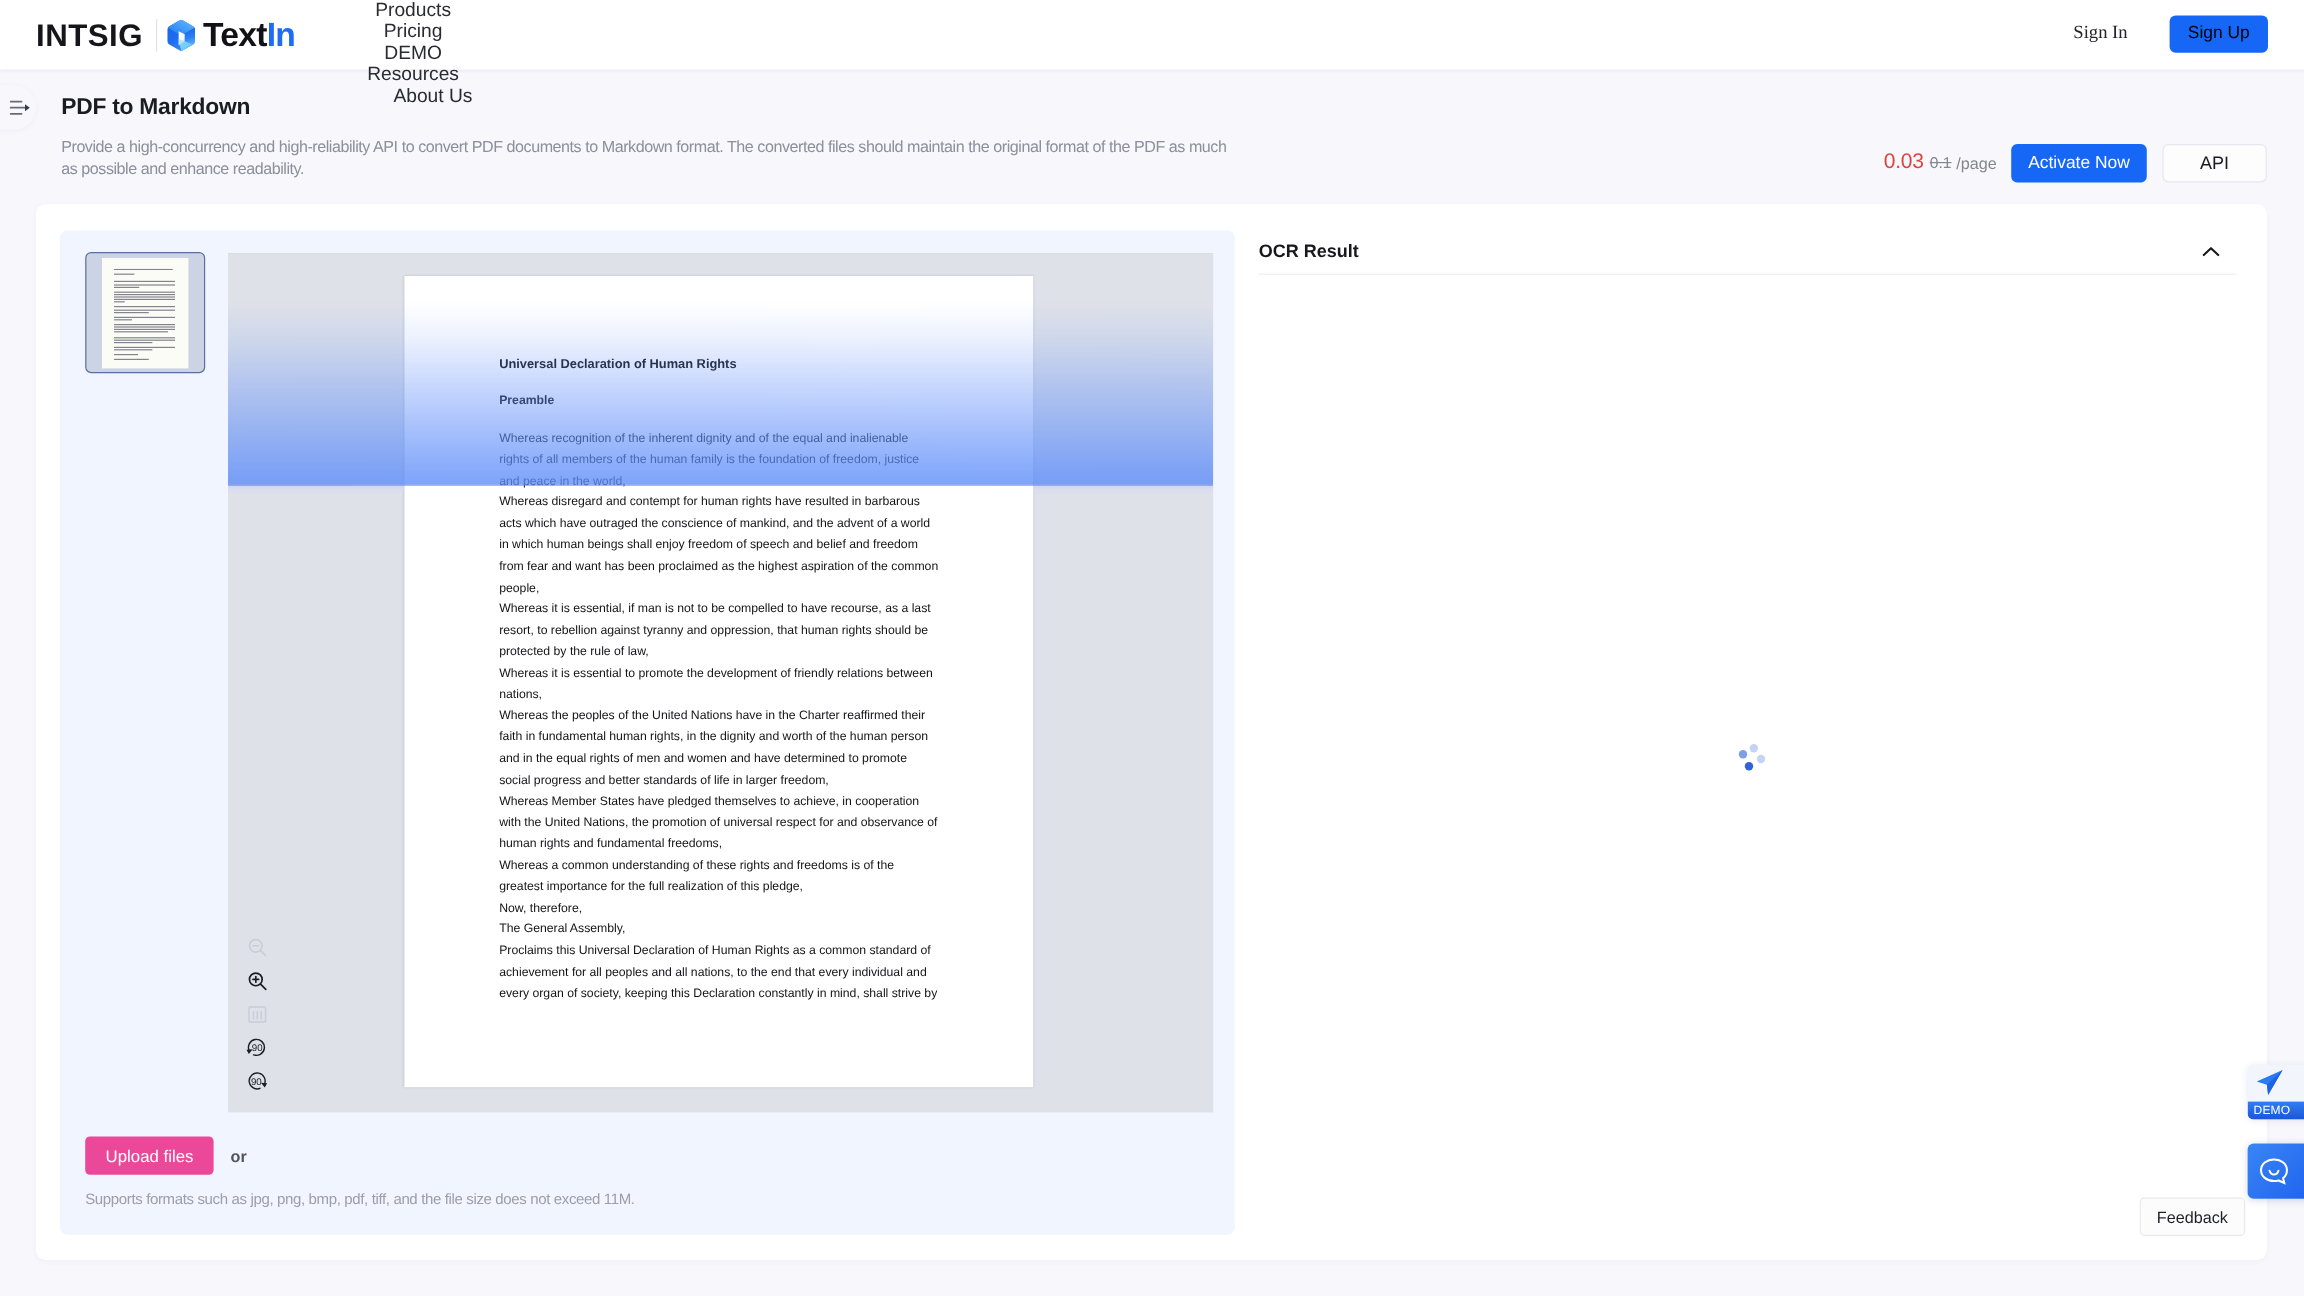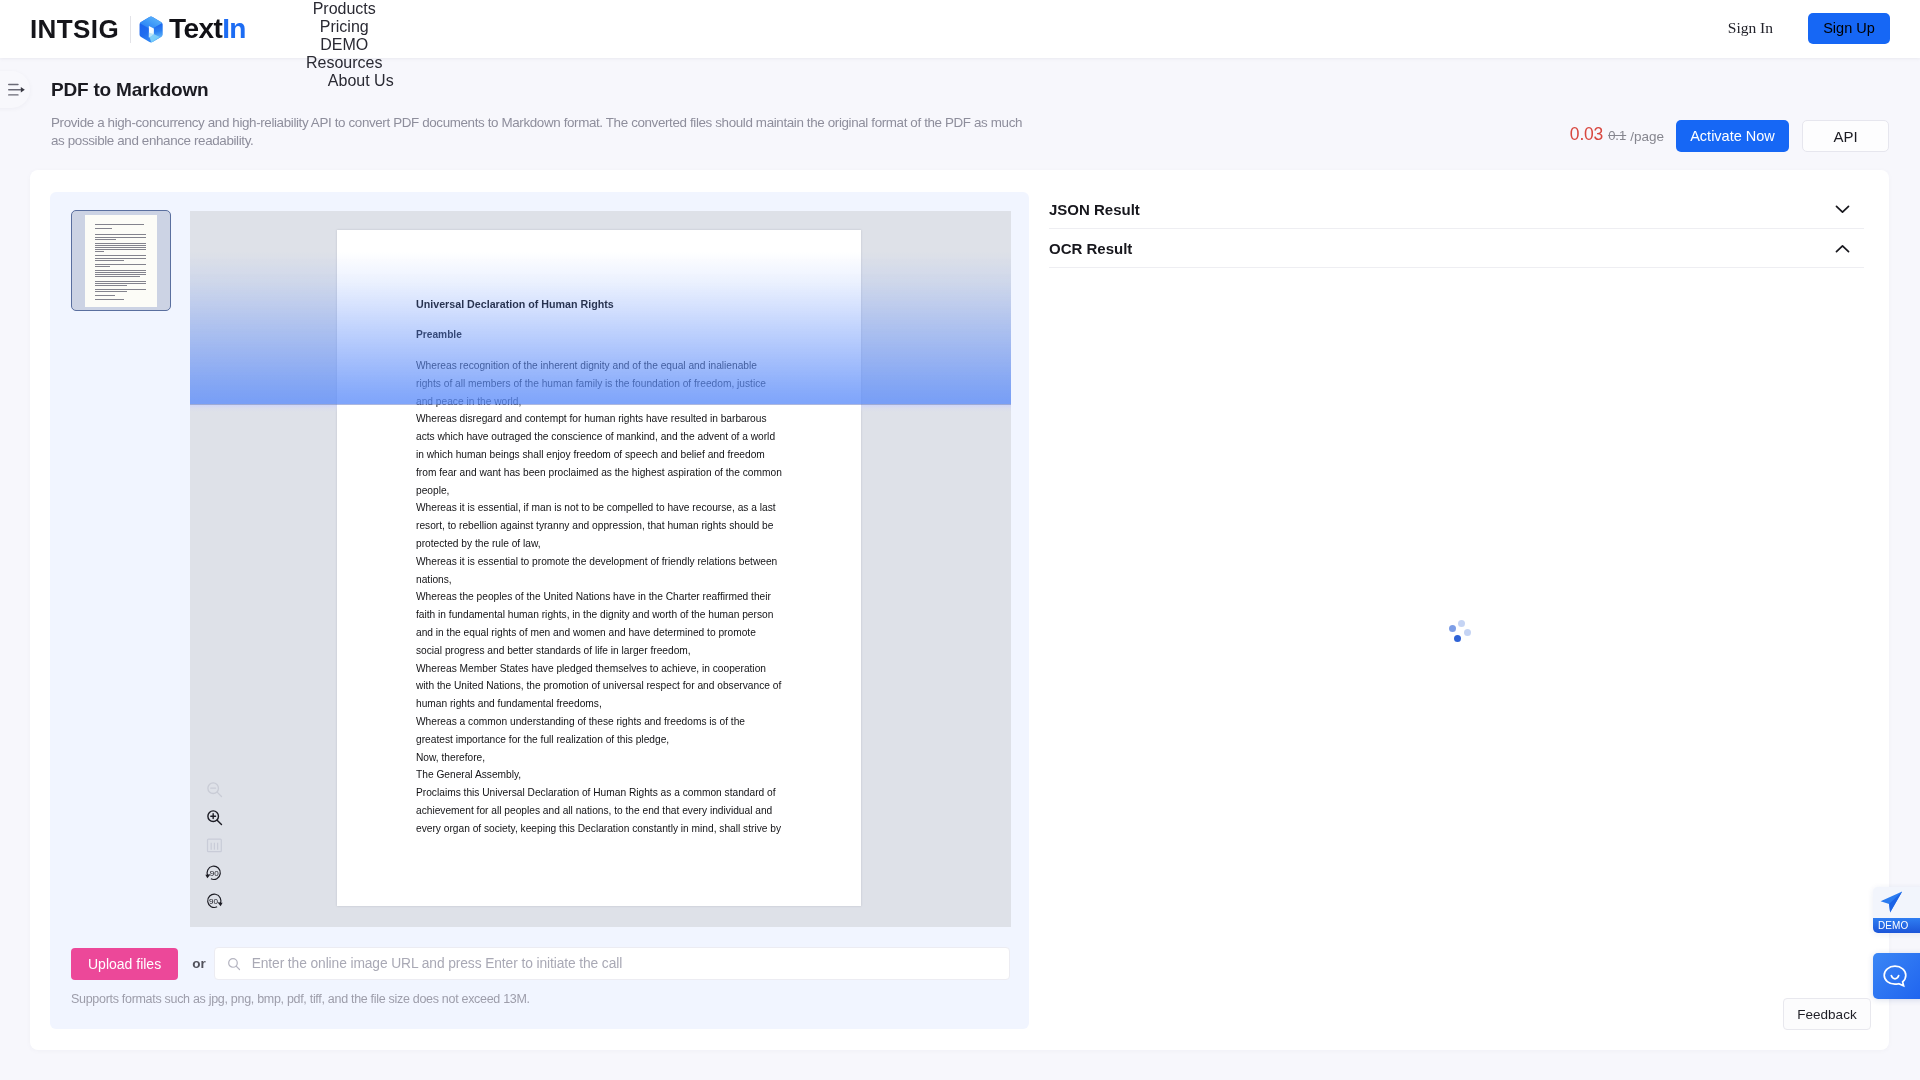--- a/index.html
+++ b/index.html
@@ -391,38 +391,25 @@
           <path d="M16.05 11.6 A7.05 7.05 0 1 0 12.8 14.7" fill="none" stroke="#1c1c24" stroke-width="1.25"></path>
           <path d="M18.65 10.35 L13.15 9.9 L16.55 14.15 Z" fill="#1c1c24"></path>
           <text x="9.1" y="11.6" font-size="8.6" font-family="Liberation Sans, sans-serif" fill="#1c1c24" text-anchor="middle">90</text>
         </svg>
       </div>
     </div>
 
     <div class="upload-row">
       <button class="btn-upload">Upload files</button>
       <span class="or-text">or</span>
-      <div class="url-input">
-        <svg width="14" height="14" viewBox="0 0 15 15">
-          <circle cx="6.4" cy="6.4" r="4.6" fill="none" stroke="#b4b4c0" stroke-width="1.3"></circle>
-          <line x1="9.8" y1="9.8" x2="13.4" y2="13.4" stroke="#b4b4c0" stroke-width="1.3" stroke-linecap="round"></line>
-        </svg>
-        <span class="url-ph">Enter the online image URL and press Enter to initiate the call</span>
-      </div>
-    </div>
-    <div class="support-note">Supports formats such as jpg, png, bmp, pdf, tiff, and the file size does not exceed 13M.</div>
+    </div>
+    <div class="support-note">Supports formats such as jpg, png, bmp, pdf, tiff, and the file size does not exceed 11M.</div>
   </div>
 
   <div class="right-pane">
-    <div class="acc-row">
-      <span class="acc-title">JSON Result</span>
-      <svg width="15" height="9" viewBox="0 0 16 10">
-        <path d="M1.3 1.6 L8 8 L14.7 1.6" fill="none" stroke="#17171d" stroke-width="1.9" stroke-linecap="round" stroke-linejoin="round"></path>
-      </svg>
-    </div>
     <div class="acc-row">
       <span class="acc-title">OCR Result</span>
       <svg width="15" height="9" viewBox="0 0 16 10">
         <path d="M1.3 8.4 L8 2 L14.7 8.4" fill="none" stroke="#17171d" stroke-width="1.9" stroke-linecap="round" stroke-linejoin="round"></path>
       </svg>
     </div>
     <div class="spinner">
       <div class="dot" style="left:0px;  top:5px;  opacity:.62"></div>
       <div class="dot" style="left:9px;  top:0px;  opacity:.28"></div>
       <div class="dot" style="left:15px; top:9px;  opacity:.28"></div>

